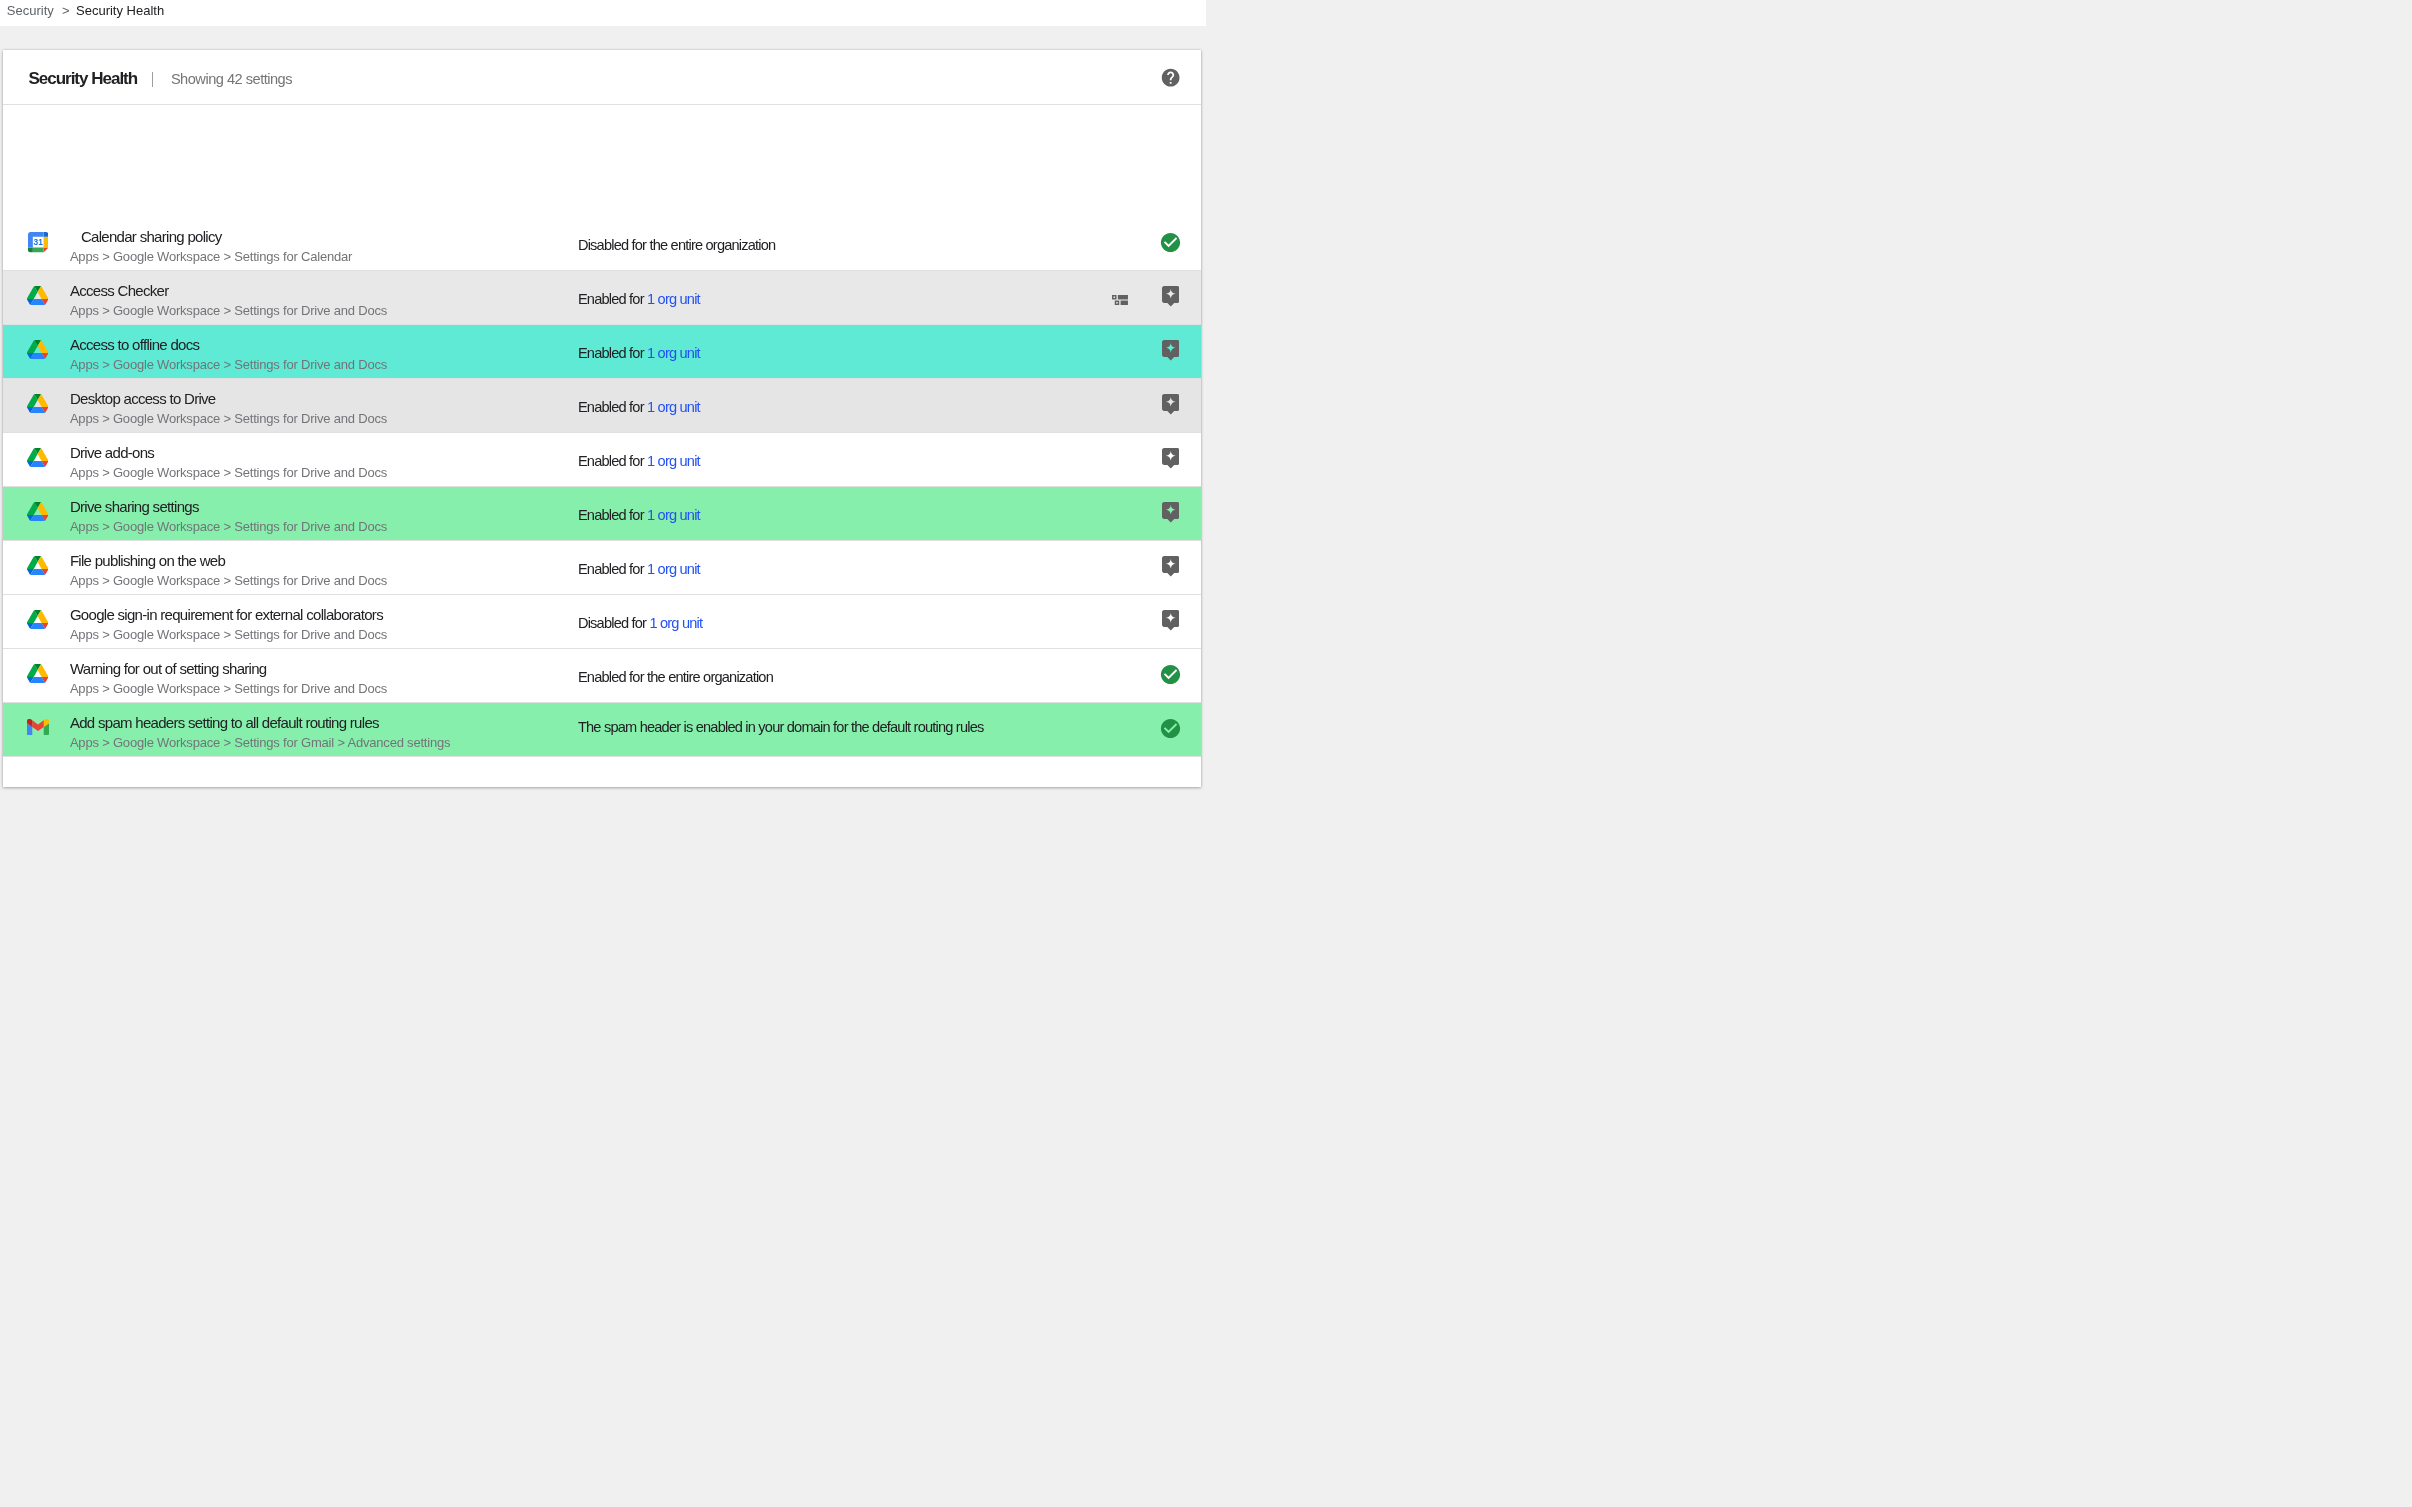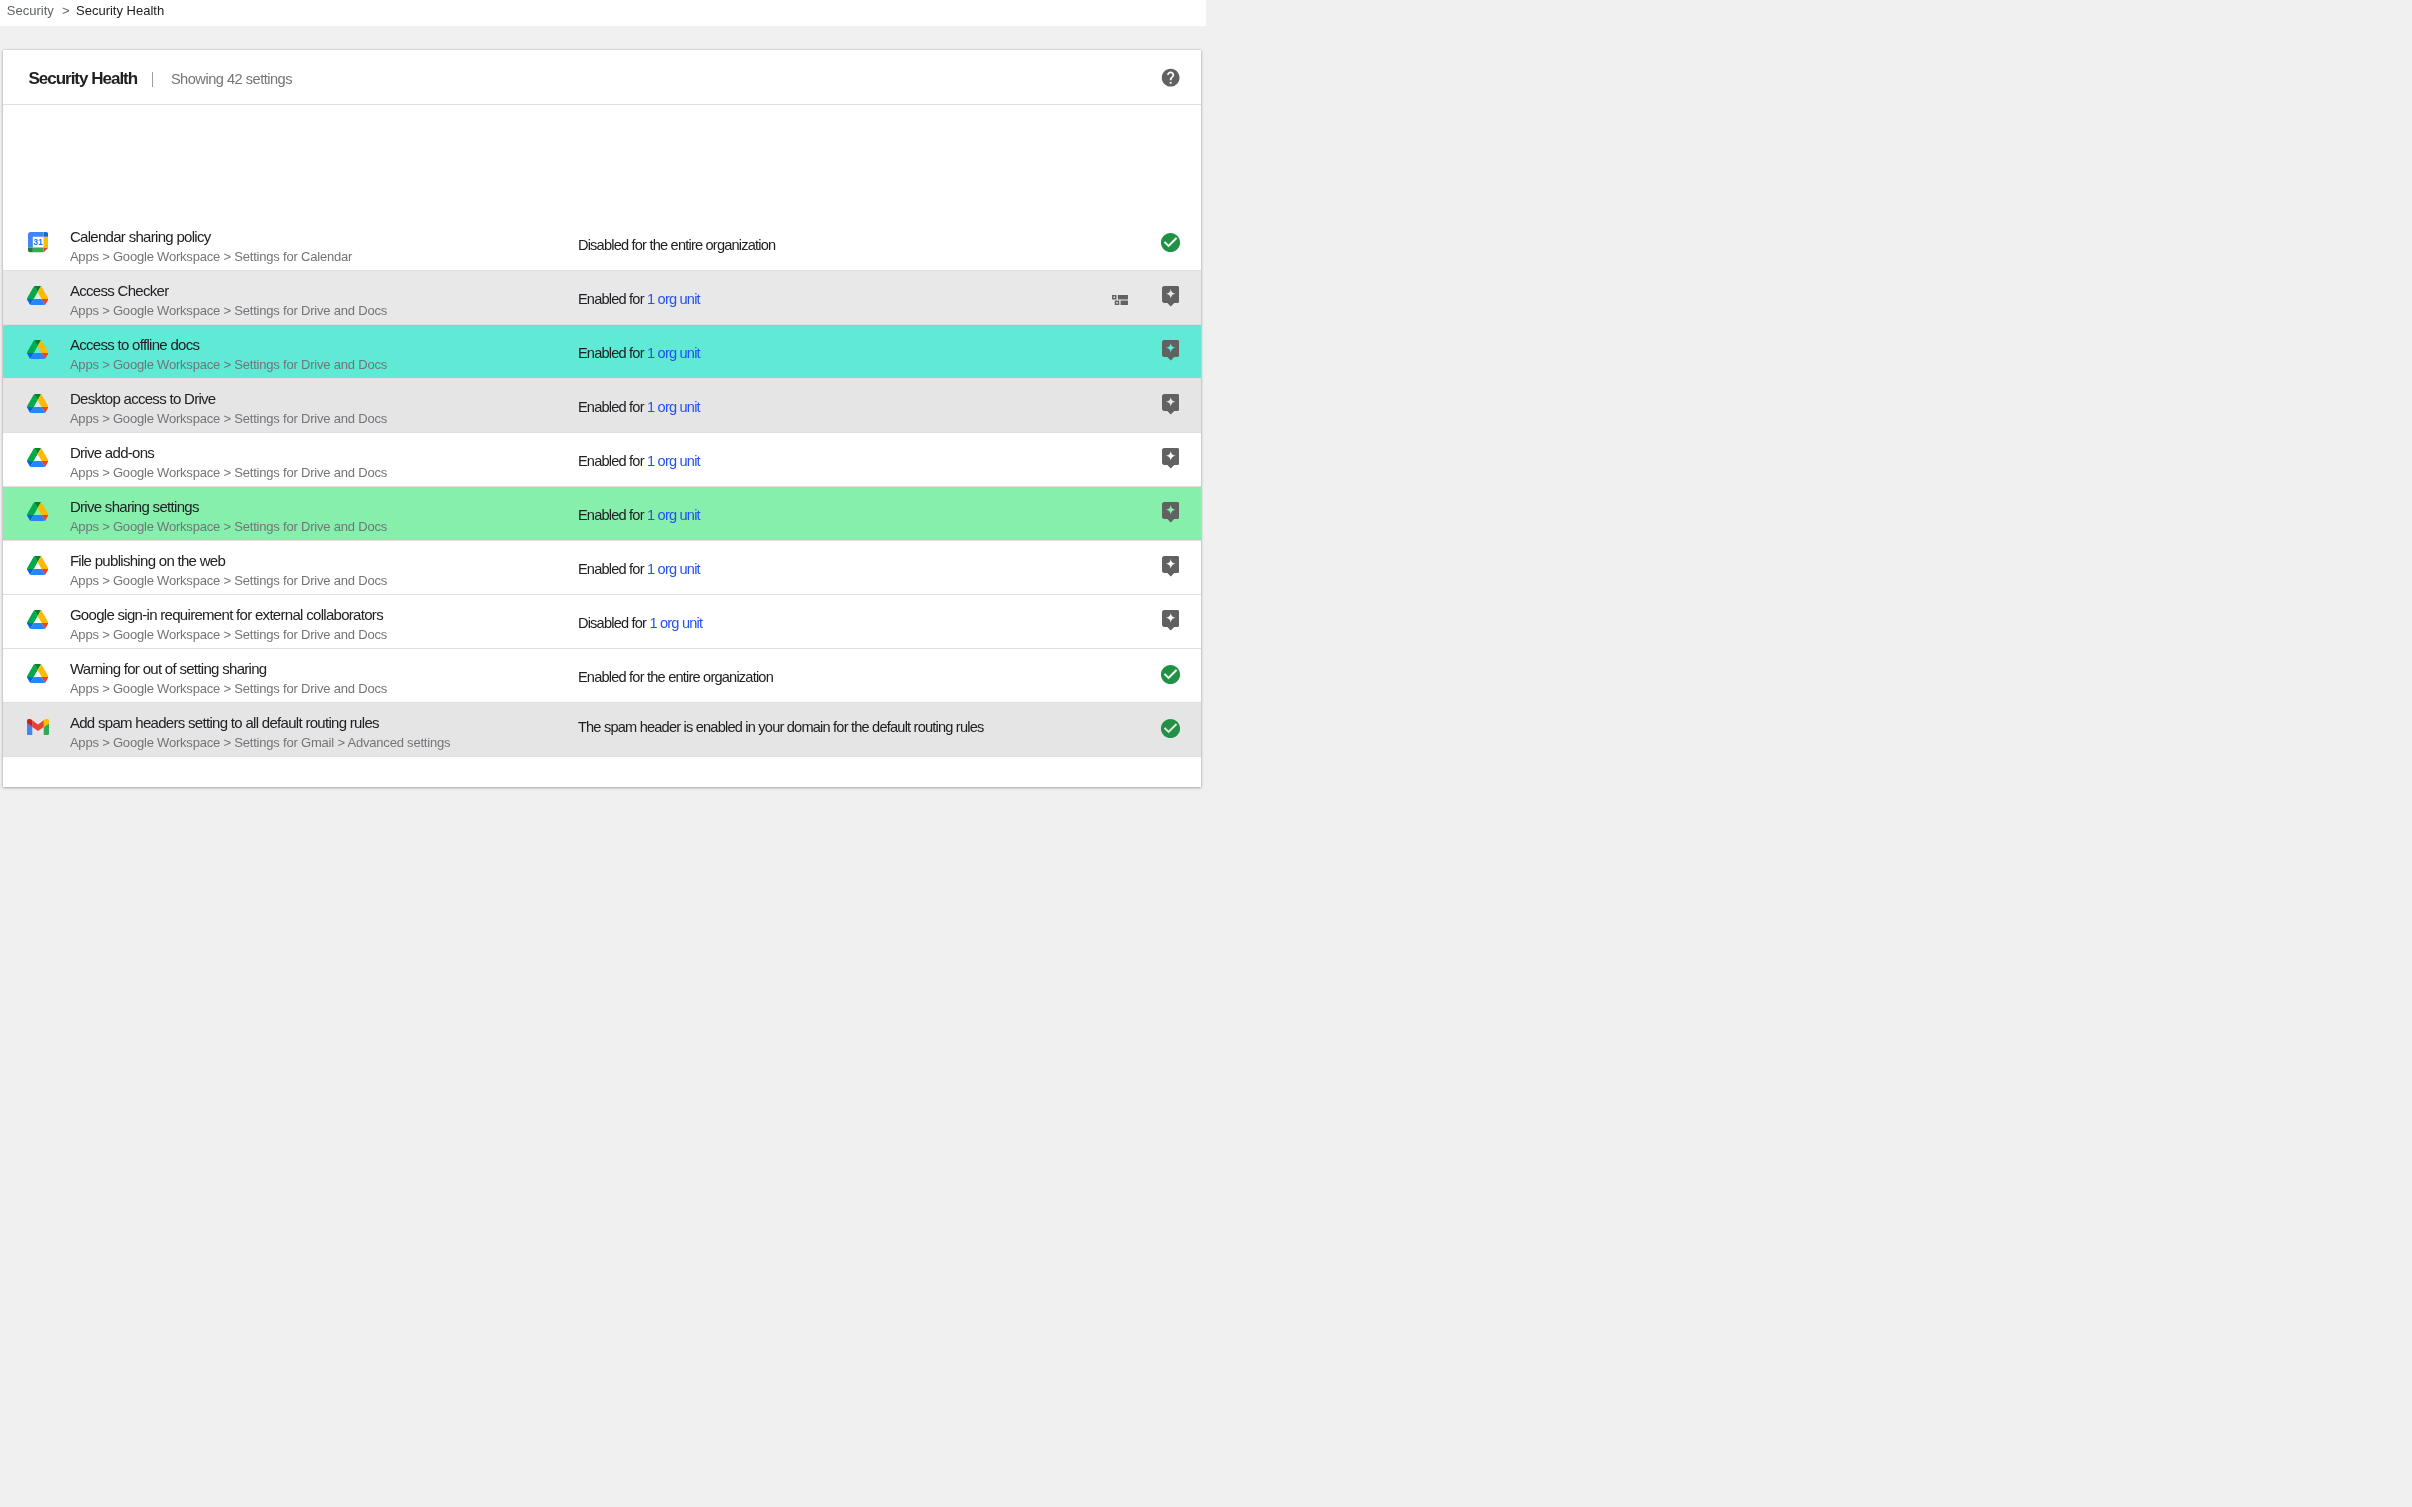--- a/index.html
+++ b/index.html
@@ -46,21 +46,21 @@
               <path fill="#fff" d="M152.6 47.4H47.4v105.2h105.2z"></path>
               <path fill="#ea4335" d="M152.6 200l47.4-47.4h-47.4z"></path>
               <path fill="#fbbc04" d="M200 47.4h-47.4v105.2H200z"></path>
               <path fill="#34a853" d="M152.6 152.6H47.4V200h105.2z"></path>
               <path fill="#188038" d="M0 152.6V200h47.4v-47.4z"></path>
               <path fill="#1967d2" d="M200 47.4V0h-47.4v47.4z"></path>
               <path fill="#4285f4" d="M152.6 0H0v152.6h47.4V47.4h105.2z"></path>
               <text x="100" y="128" font-family="Liberation Sans, sans-serif" font-size="82" font-weight="bold" fill="#1a73e8" text-anchor="middle">31</text>
             </g>
           </svg></div>
-<div class="abs title" style="left:67px;top:11.6px">Calendar sharing policy</div>
+<div class="abs title" style="left:78px;top:11.6px">Calendar sharing policy</div>
 <div class="abs sub" style="left:67px;top:33px">Apps &gt; Google Workspace &gt; Settings for Calendar</div>
 <div class="abs status" style="left:575px;top:20.7px">Disabled for the entire organization</div>
 <div class="abs" style="left:1156px;top:13.6px"><svg width="23" height="23" viewBox="0 0 24 24">
             <path fill="#219245" d="M12 2C6.48 2 2 6.48 2 12s4.48 10 10 10 10-4.48 10-10S17.52 2 12 2zm-2 15l-5-5 1.41-1.41L10 14.17l7.59-7.59L19 8l-9 9z"></path>
           </svg></div>
 </div>
       <div class="row" style="background:#e8e8e8">
 <div class="abs" style="left:24px;top:14.7px"><svg width="21.3" height="19" viewBox="0 0 87.3 78">
             <path d="m6.6 66.85 3.85 6.65c.8 1.4 1.95 2.5 3.3 3.3l13.75-23.8h-27.5c0 1.55.4 3.1 1.2 4.5z" fill="#0066da"></path>
             <path d="m43.65 25-13.75-23.8c-1.35.8-2.5 1.9-3.3 3.3l-25.4 44a9.06 9.06 0 0 0 -1.2 4.5h27.5z" fill="#00ac47"></path>
@@ -191,21 +191,21 @@
             <path d="m59.8 53h-32.3l-13.75 23.8c1.35.8 2.9 1.2 4.5 1.2h50.8c1.6 0 3.15-.45 4.5-1.2z" fill="#2684fc"></path>
             <path d="m73.4 26.5-12.7-22c-.8-1.4-1.95-2.5-3.3-3.3l-13.75 23.8 16.15 28h27.45c0-1.55-.4-3.1-1.2-4.5z" fill="#ffba00"></path>
           </svg></div>
 <div class="abs title" style="left:67px;top:11.6px">Warning for out of setting sharing</div>
 <div class="abs sub" style="left:67px;top:33px">Apps &gt; Google Workspace &gt; Settings for Drive and Docs</div>
 <div class="abs status" style="left:575px;top:20.7px">Enabled for the entire organization</div>
 <div class="abs" style="left:1156px;top:13.6px"><svg width="23" height="23" viewBox="0 0 24 24">
             <path fill="#219245" d="M12 2C6.48 2 2 6.48 2 12s4.48 10 10 10 10-4.48 10-10S17.52 2 12 2zm-2 15l-5-5 1.41-1.41L10 14.17l7.59-7.59L19 8l-9 9z"></path>
           </svg></div>
 </div>
-      <div class="row" style="background:#e5e5e5">
+      <div class="row" style="background:#86efac">
 <div class="abs" style="left:24px;top:15.5px"><svg width="22" height="16.5" viewBox="0 0 49.4 37.1">
             <path fill="#4285f4" d="M3.9 36.9h7.9V17.8L0 9.3v24.2c0 2.1 1.8 3.4 3.9 3.4z"></path>
             <path fill="#34a853" d="M37.6 36.9h7.9c2.2 0 3.9-1.6 3.9-3.4V9.3l-11.8 8.5z"></path>
             <path fill="#fbbc04" d="M37.6 2.8v15l11.8-8.5V4.5c0-4.1-5.1-6.5-8.7-4z"></path>
             <path fill="#ea4335" d="M11.8 17.8v-15l12.9 9.3L37.6 2.8v15L24.7 27.1z"></path>
             <path fill="#c5221f" d="M0 4.5v4.8l11.8 8.5v-15L8.7.5C5.1-2 0 .4 0 4.5z"></path>
           </svg></div>
 <div class="abs title" style="left:67px;top:11.6px">Add spam headers setting to all default routing rules</div>
 <div class="abs sub" style="left:67px;top:33px">Apps &gt; Google Workspace &gt; Settings for Gmail &gt; Advanced settings</div>
 <div class="abs status" style="left:575px;top:17.3px">The spam header is enabled in your domain for the default routing rules</div>

